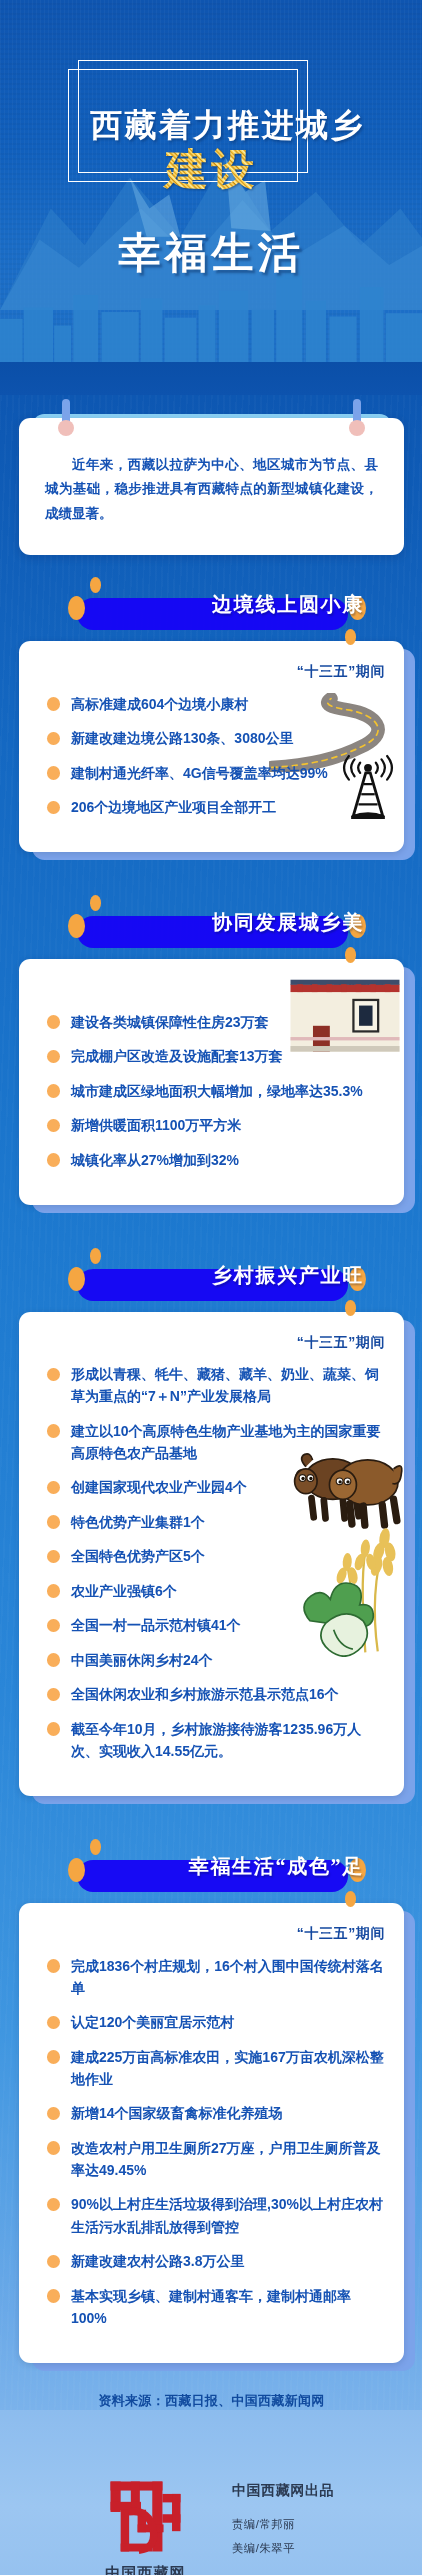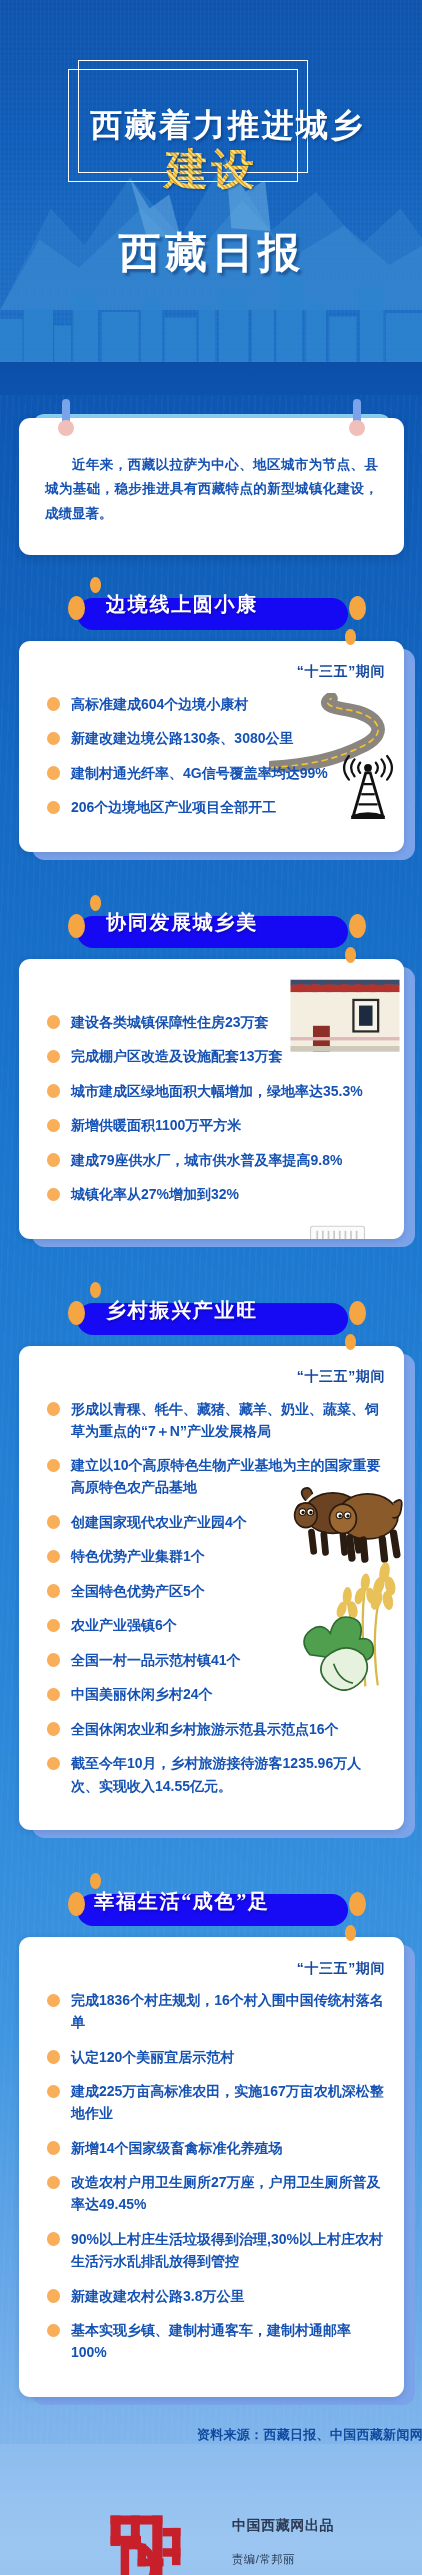--- a/index.html
+++ b/index.html
@@ -153,21 +153,21 @@
   .sec-bar {
     position: absolute;
     left: 77px; top: 29px;
     width: 271px; height: 32px;
     background: #1604f5;
     border-radius: 16px;
     opacity: .96;
   }
   .sec-title {
     position: absolute; left: 0; top: 22.5px; width: 364px;
-    text-align: center;
+    text-align: right;
     font-size: 20px; font-weight: 700; color: #ffffff;
     letter-spacing: 1.7px;
     font-family: "Liberation Serif", "DejaVu Serif", serif;
     text-shadow: 1.1px 1.7px 1.7px rgba(0,20,60,.3);
     z-index: 3;
   }
   .dot {
     position: absolute;
     background: #f5a642;
     border-radius: 50%;
@@ -216,21 +216,21 @@
     width: 13px; height: 13.5px;
     background: #f9ae5a;
     border-radius: 50%;
   }
 
   
   .art { position: absolute; pointer-events: none; }
 
   
   .source {
-    text-align: right;
+    text-align: center;
     color: #104a9e;
     font-size: 13px;
     font-weight: 600;
     padding: 29px 0 0 0;
     letter-spacing: 0.3px;
   }
   .footer {
     position: relative;
     height: 242px;
     background: linear-gradient(180deg, #8cbcee 0%, #9cc6f1 40%, #8fbdee 100%);
@@ -290,21 +290,21 @@
   </svg>
 
   <div class="hero-bottom-band"></div>
 
   <div class="frame-outer"></div>
   <div class="frame-inner"></div>
 
   <div class="title-wrap">
     <div class="title-line1">西藏着力推进城乡</div>
     <div class="title-gold">建设</div>
-    <div class="title-line3">西藏日报</div>
+    <div class="title-line3">幸福生活</div>
   </div>
 </div>
 
 <div class="page">
 
   <div class="intro-wrap">
     <div class="intro-shadow"></div>
     <div class="intro-card">
       <div class="pin pin-l"></div>
       <div class="pin pin-r"></div>
@@ -400,21 +400,20 @@
             <line x1="86" y1="12" x2="86" y2="80"></line>
         </g>
       </svg>
 
       <div class="period">“十三五”期间</div>
       <ul class="bullets">
         <li>建设各类城镇保障性住房23万套</li>
         <li>完成棚户区改造及设施配套13万套</li>
         <li>城市建成区绿地面积大幅增加，绿地率达35.3%</li>
         <li>新增供暖面积1100万平方米</li>
-        <li>建成79座供水厂，城市供水普及率提高9.8%</li>
         <li>城镇化率从27%增加到32%</li>
       </ul>
     </div>
   </div>
 
   <div class="sec-head" style="margin-top:35px;">
     <div class="dot dot-left-sm"></div>
     <div class="dot dot-left-big"></div>
     <div class="sec-bar"></div>
     <div class="dot dot-right-big"></div>

